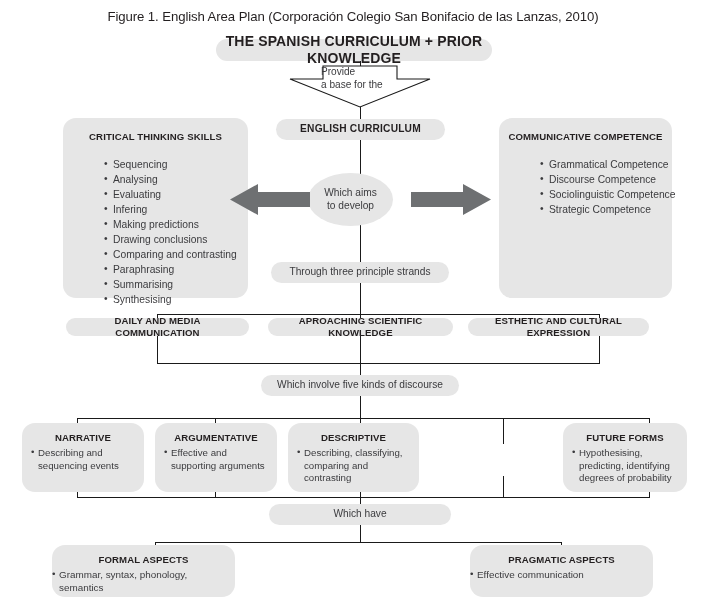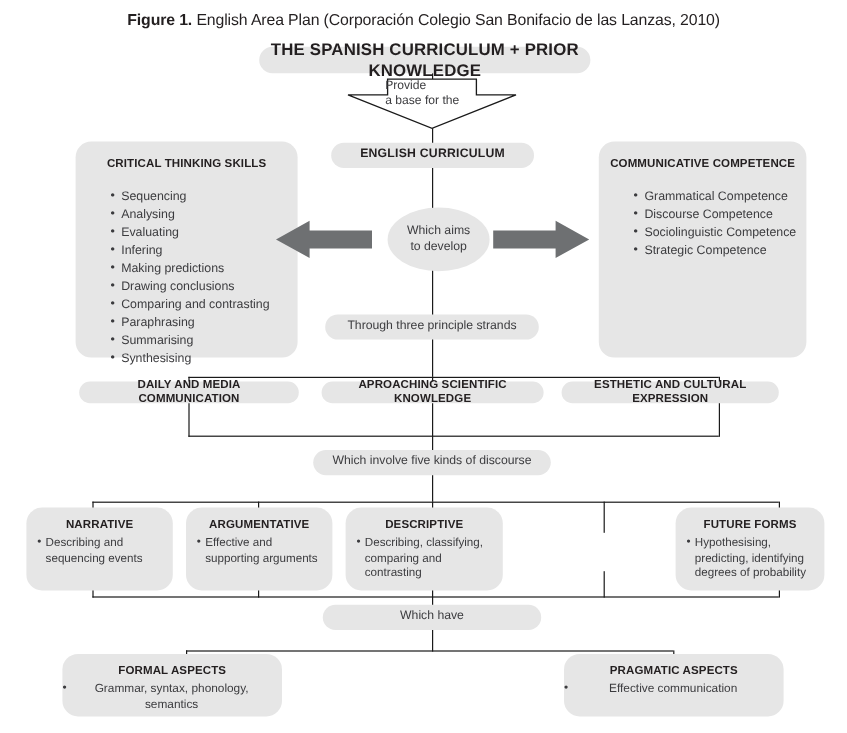--- a/index.html
+++ b/index.html
@@ -26,21 +26,21 @@
     left: 0;
     top: 9px;
     width: 706px;
     text-align: center;
     font-size: 13.2px;
     letter-spacing: -0.1px;
     color: #231f20;
     white-space: nowrap;
   }
   #figure-title .lead {
-    font-weight: bold;
+    font-weight: normal;
   }
 
   
   .pill, .roundbox, .oval {
     position: absolute;
     background: #e6e6e6;
     box-sizing: border-box;
     z-index: 3;
   }
   .pill {
@@ -81,21 +81,21 @@
   }
 
   #node-english-curriculum {
     left: 276px; top: 119px; width: 169px; height: 21px;
     font-weight: bold; font-size: 10.2px; letter-spacing: 0.2px;
     color: #231f20;
     border-radius: 10.5px;
   }
 
   #node-which-aims {
-    left: 323px; top: 173px; width: 85px; height: 53px;
+    left: 308px; top: 173px; width: 85px; height: 53px;
     font-size: 10.2px; color: #3b3b3e;
   }
 
   #node-through-strands {
     left: 271px; top: 262px; width: 178px; height: 21px;
     font-size: 10.2px; color: #3b3b3e; border-radius: 10.5px;
   }
 
   #node-which-involve {
     left: 261px; top: 375px; width: 198px; height: 21px;
@@ -112,21 +112,21 @@
     left: 63px; top: 118px; width: 185px; height: 180px;
   }
   #box-communicative {
     left: 499px; top: 118px; width: 173px; height: 180px;
   }
   .bigbox-title {
     margin-top: 13px;
     padding: 0 8px;
   }
   .bigbox-list {
-    margin: 14px 0 0 0;
+    margin: 14px 0 0 12px;
     padding: 0 0 0 29px;
     list-style: none;
   }
   .bigbox-list li {
     font-size: 10.3px;
     color: #3b3b3e;
     line-height: 1.46;
     position: relative;
     padding-left: 9px;
     white-space: nowrap;
@@ -191,21 +191,20 @@
   }
   #aspect-0 { left: 52px;  width: 183px; }
   #aspect-1 { left: 470px; width: 183px; }
   .aspect .cap-head {
     margin-top: 9px;
   }
   .aspect .bullets {
     margin: 2px 0 0 0;
     padding: 0 8px 0 0;
     list-style: none;
-    text-align: center;
   }
   .aspect .bullets li {
     font-size: 9.9px;
     color: #3b3b3e;
     line-height: 1.34;
     position: relative;
     padding-left: 7px;
   }
   .aspect .bullets li::before {
     content: "\2022";

